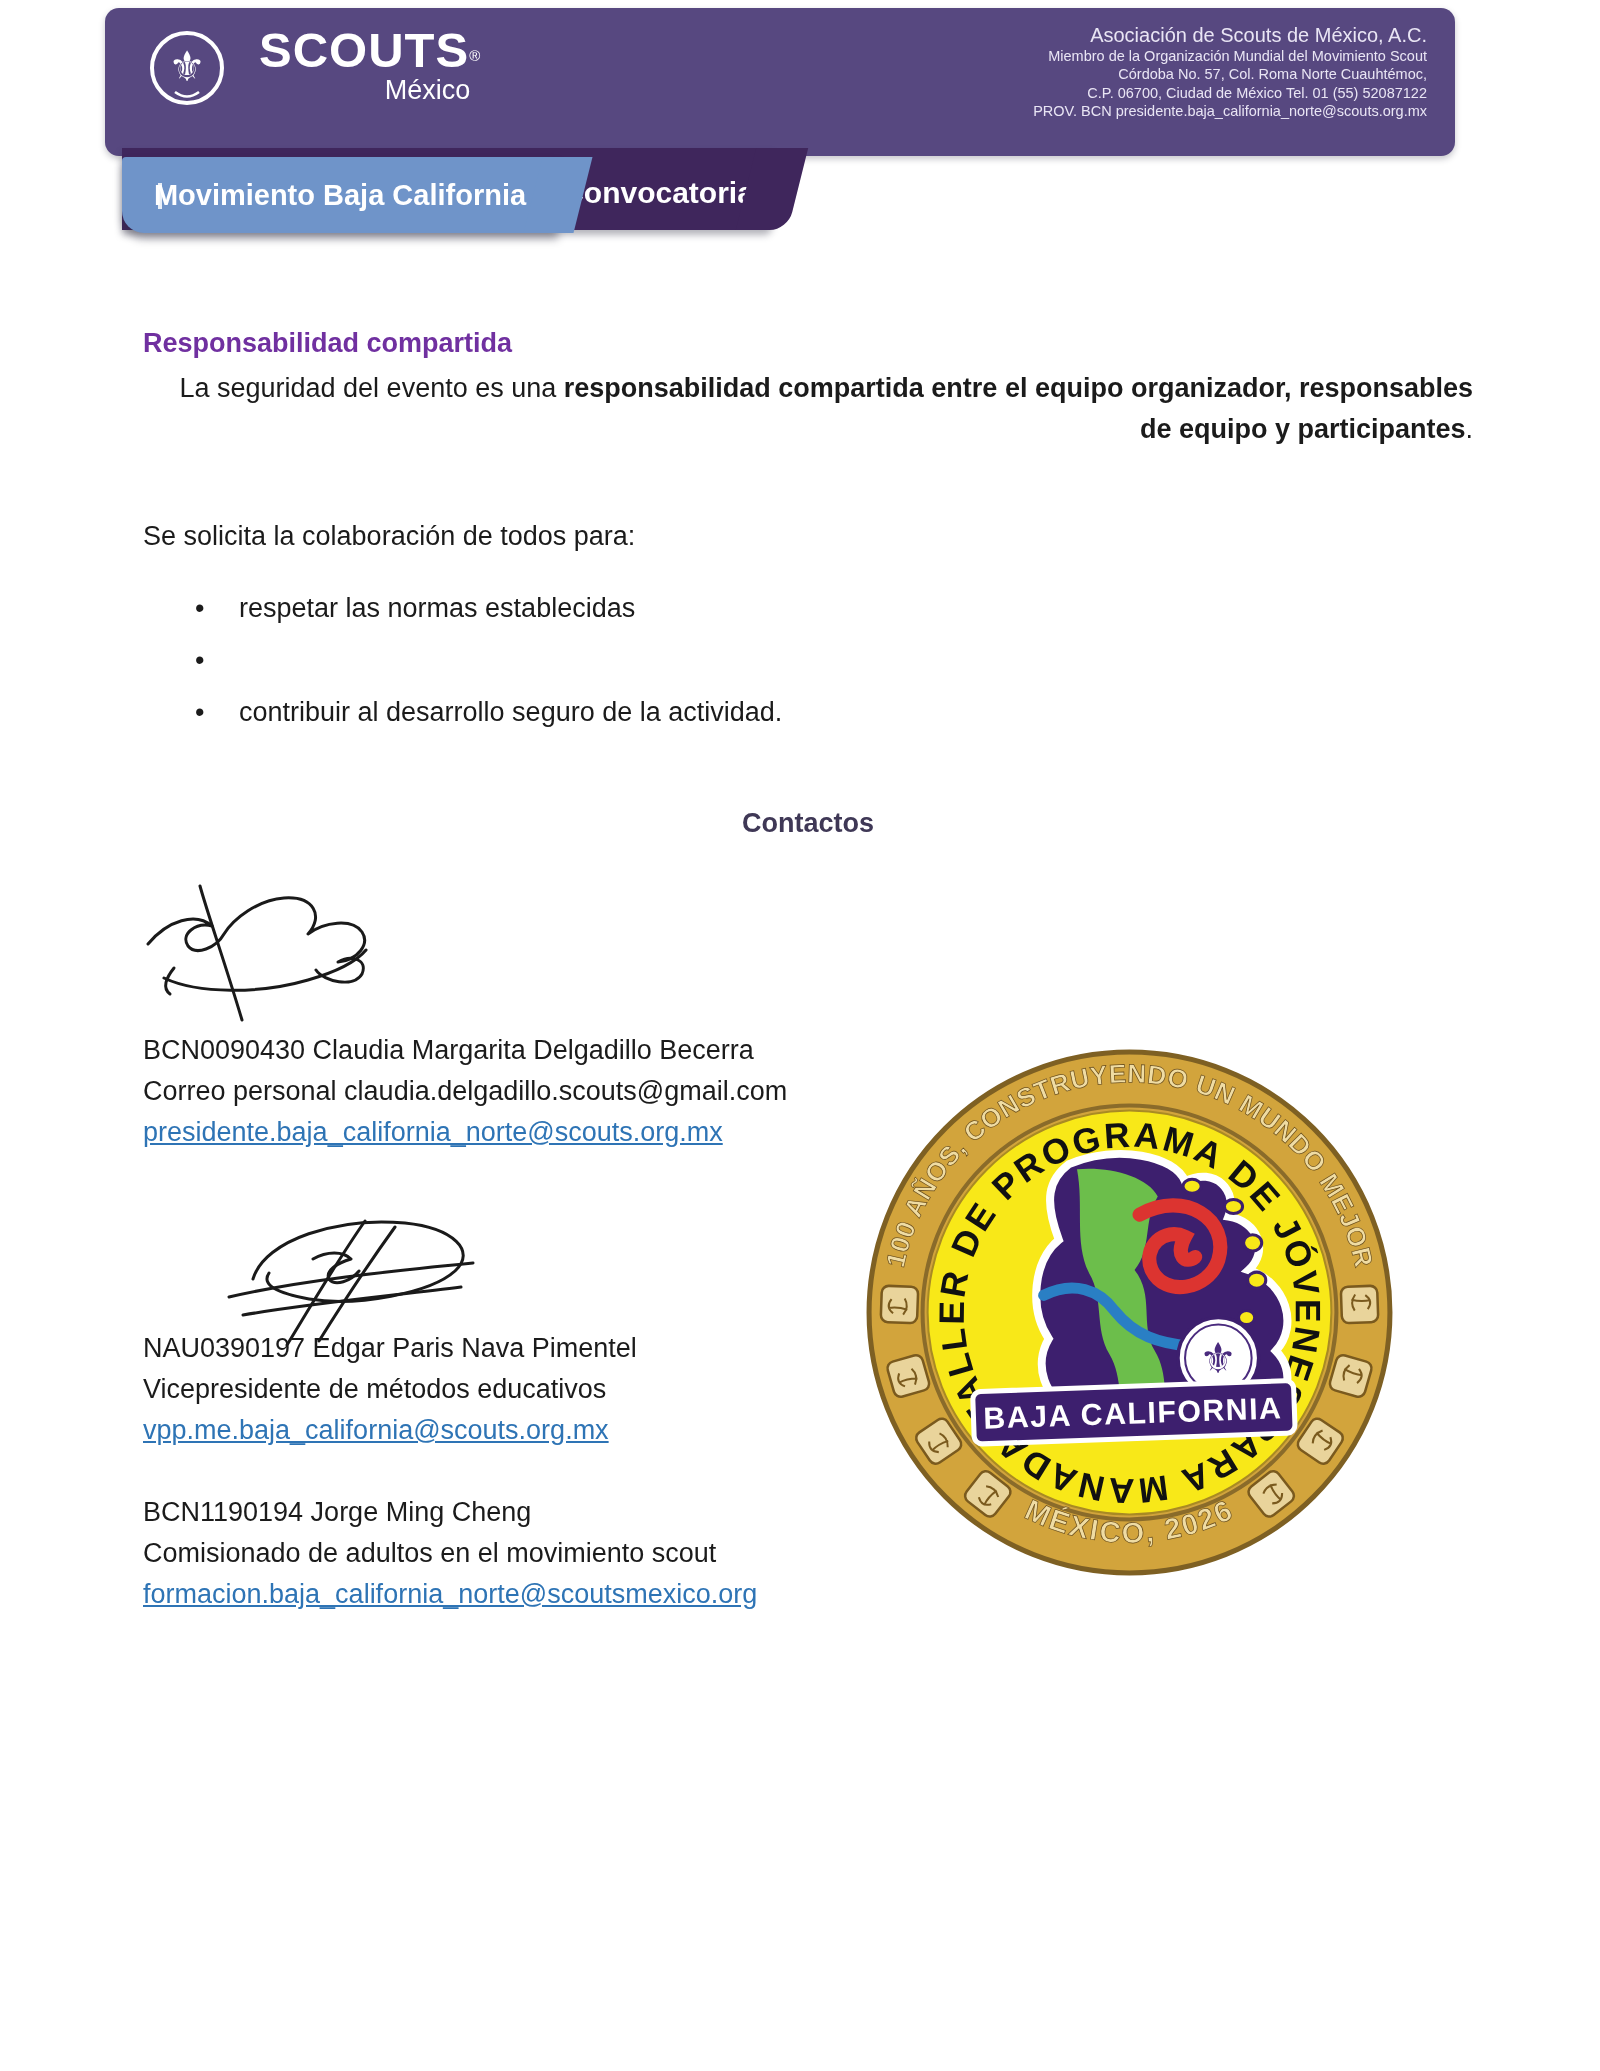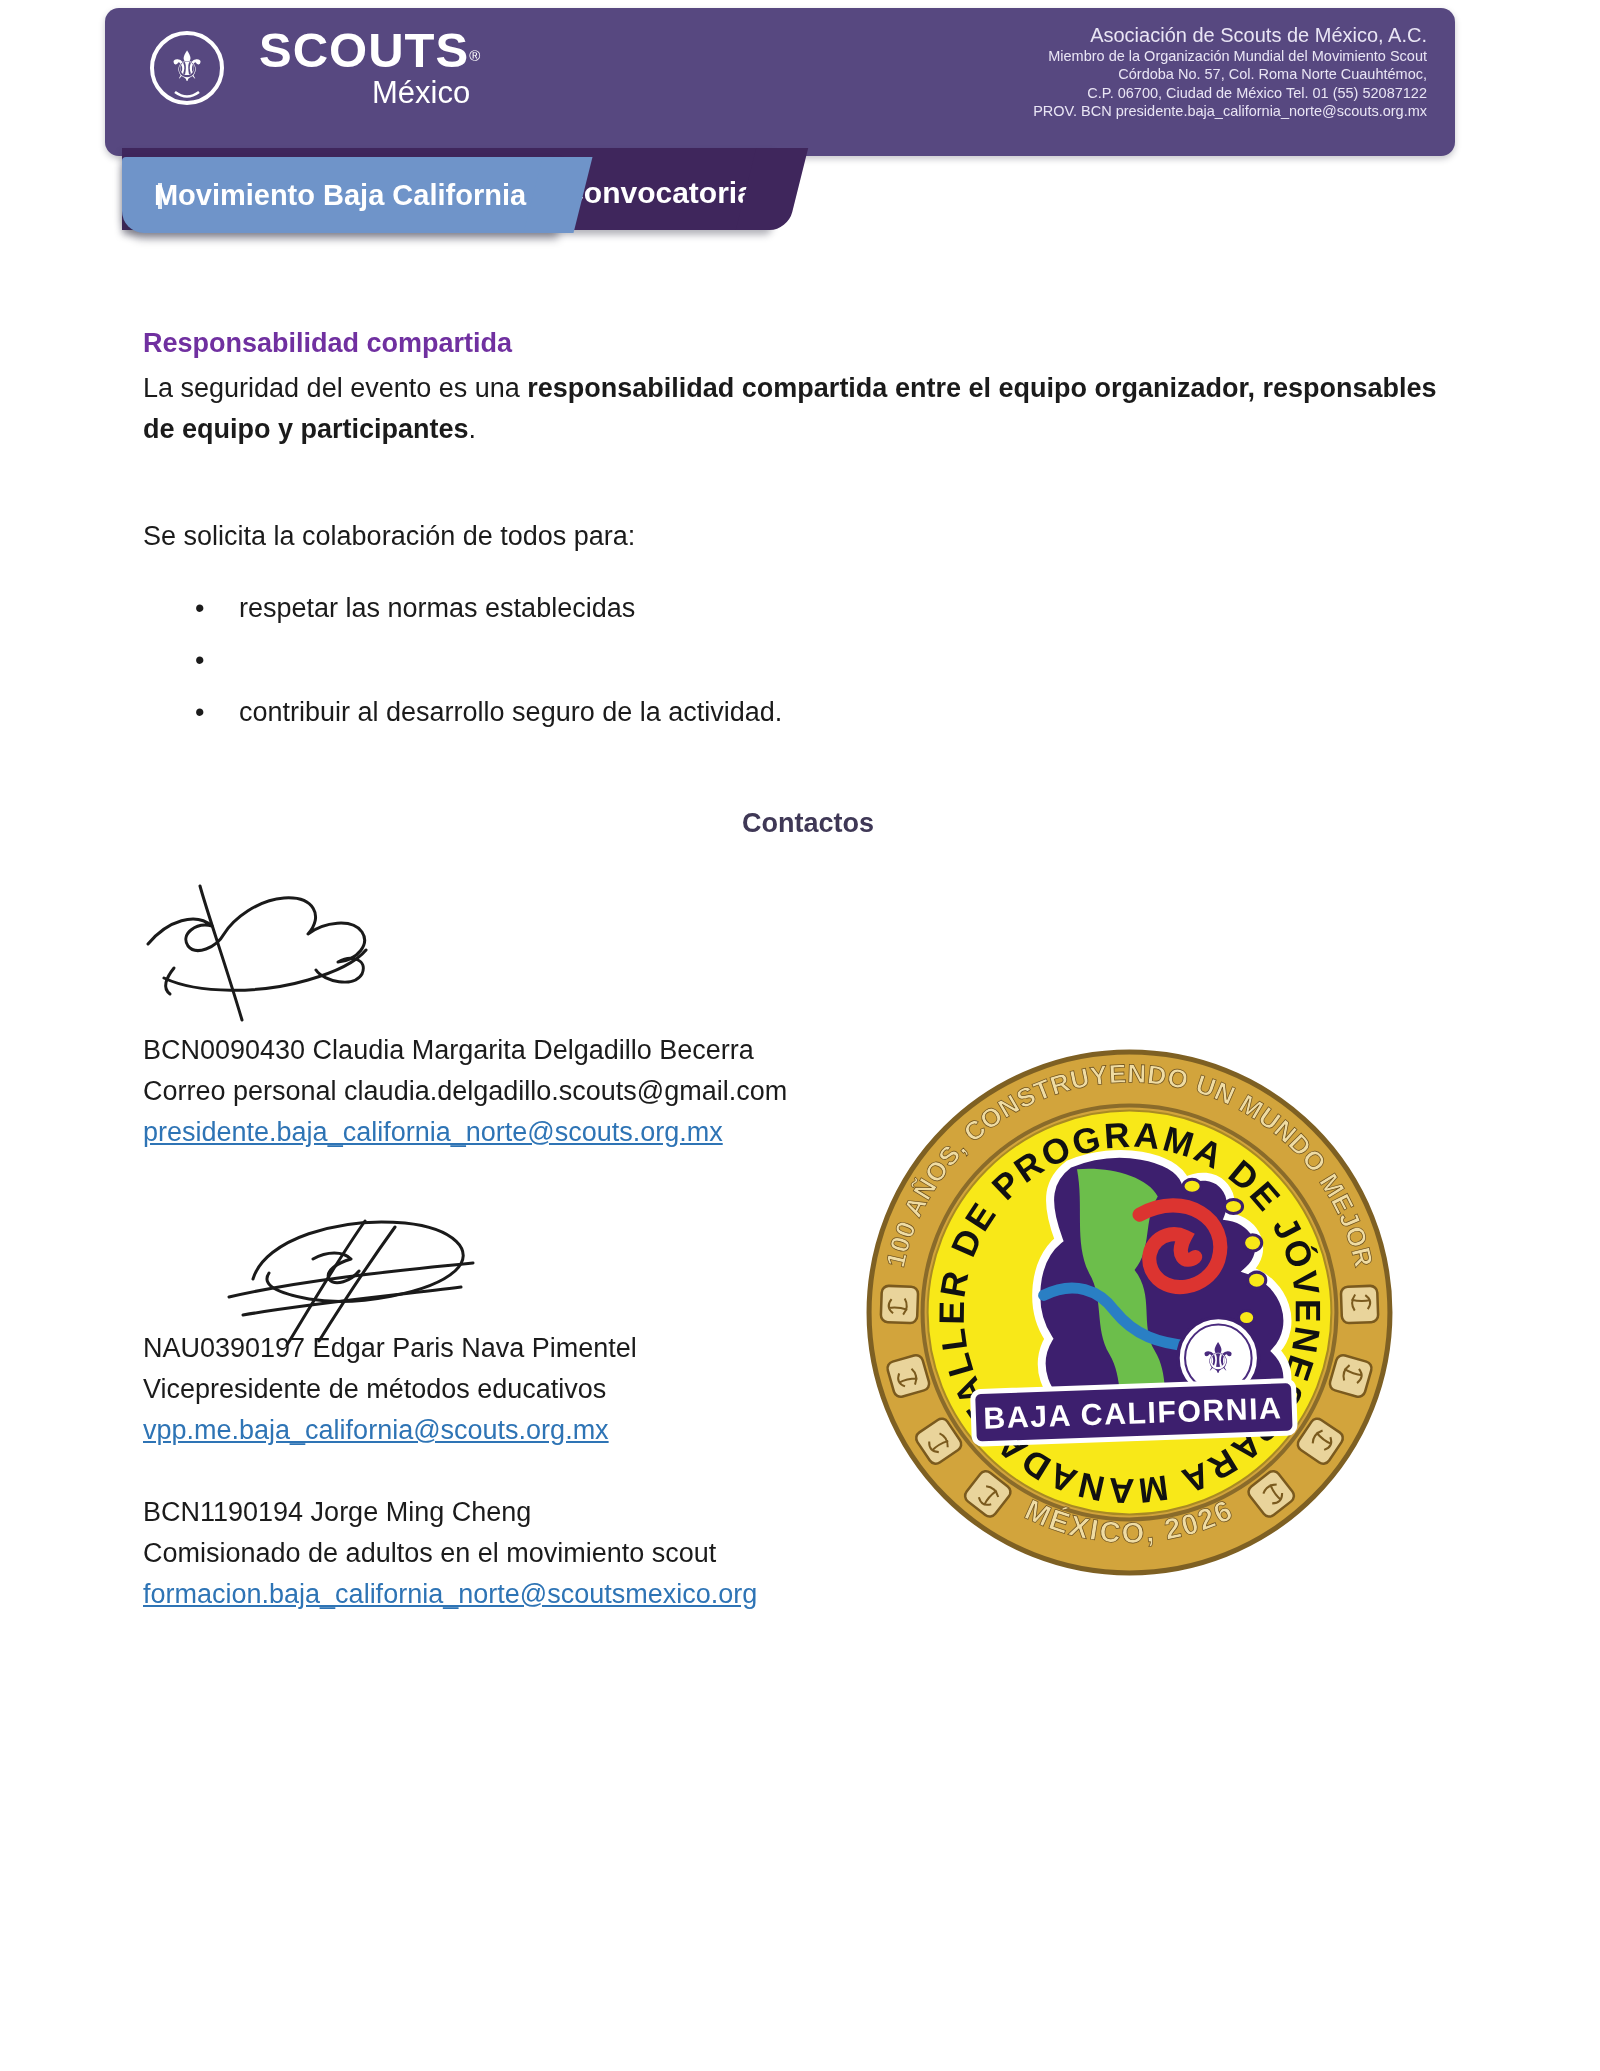--- a/index.html
+++ b/index.html
@@ -7,21 +7,21 @@
         font-family:"Liberation Sans",sans-serif;color:#1b1b1b;}
   .abs{position:absolute;}
 
   
   .header-band{left:105px;top:8px;width:1350px;height:148px;background:#574880;
                border-radius:14px;box-shadow:0 3px 6px rgba(30,30,50,.25);}
   .logo-wrap{left:40px;top:18px;display:flex;align-items:flex-start;}
   .logo-text{margin-left:30px;color:#ffffff;line-height:1;}
   .logo-main{font-size:49px;font-weight:bold;letter-spacing:1px;}
   .logo-reg{font-size:15px;vertical-align:super;}
-  .logo-sub{display:block;font-size:31px;text-align:right;padding-right:10px;margin-top:2px;}
+  .logo-sub{display:block;font-size:27px;text-align:right;padding-right:10px;margin-top:2px;}
   .header-address{right:28px;top:18px;text-align:right;color:#e9e5f4;line-height:18.5px;}
   .header-address .l1{font-size:20px;margin-bottom:2px;}
   .header-address .ln{font-size:14.5px;}
 
   
   .tab-ribbon{left:122px;top:148px;width:650px;height:82px;background:#3f265c;
               border-radius:0 0 8px 0;box-shadow:0 5px 7px rgba(40,40,60,.35);z-index:1;}
   .tab-ribbon::after{content:"";position:absolute;right:-26px;top:0;width:52px;height:100%;
               background:#3f265c;transform:skewX(-14deg);border-radius:0 0 18px 0;}
   .tab-ribbon .tab-label{position:absolute;right:-6px;top:8px;width:240px;height:74px;
@@ -81,21 +81,21 @@
   <div class="abs tab-ribbon">
     <span class="tab-label">Convocatoria</span>
   </div>
   <div class="abs tab-blue">
     <span class="tab-tick"></span>
     <span class="tab-label">Movimiento Baja California</span>
   </div>
 
   <div class="abs col h-purple" style="top:328px;">Responsabilidad compartida</div>
 
-  <div class="abs col body-text" style="top:368px;">
+  <div class="abs col body-text" style="top:368px;text-align:right;">
     <span>La seguridad del evento es una </span><b>responsabilidad compartida entre el equipo organizador, responsables de equipo y participantes</b><span>.</span>
   </div>
 
   <div class="abs col body-text" style="top:516px;">Se solicita la colaboración de todos para:</div>
 
   <div class="abs col bullets" style="top:582px;">
     <div class="bullet-row">
       <span class="bullet-dot">•</span>
       <span>respetar las normas establecidas</span>
     </div>

